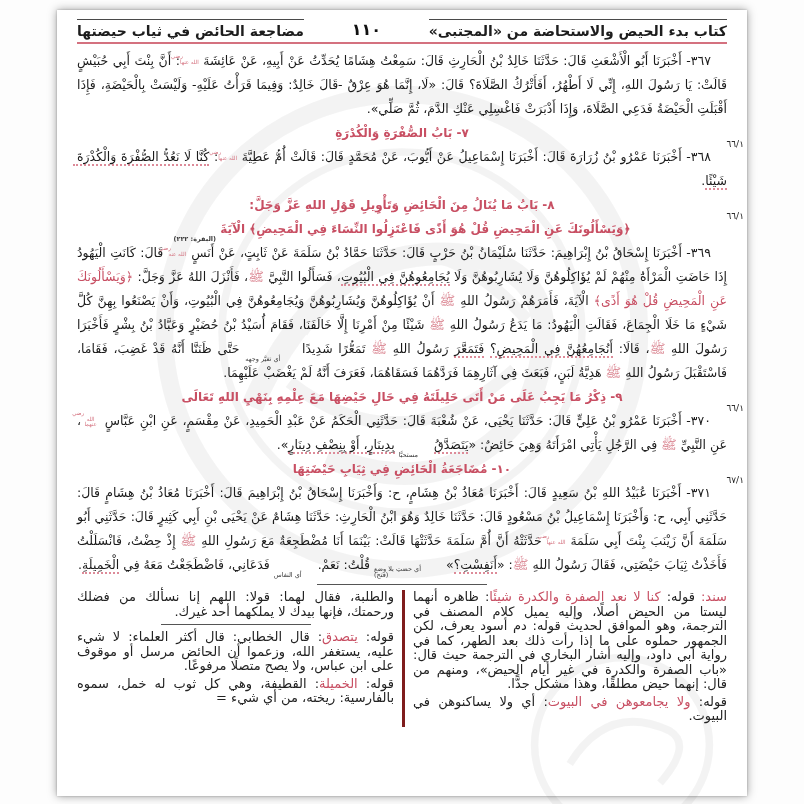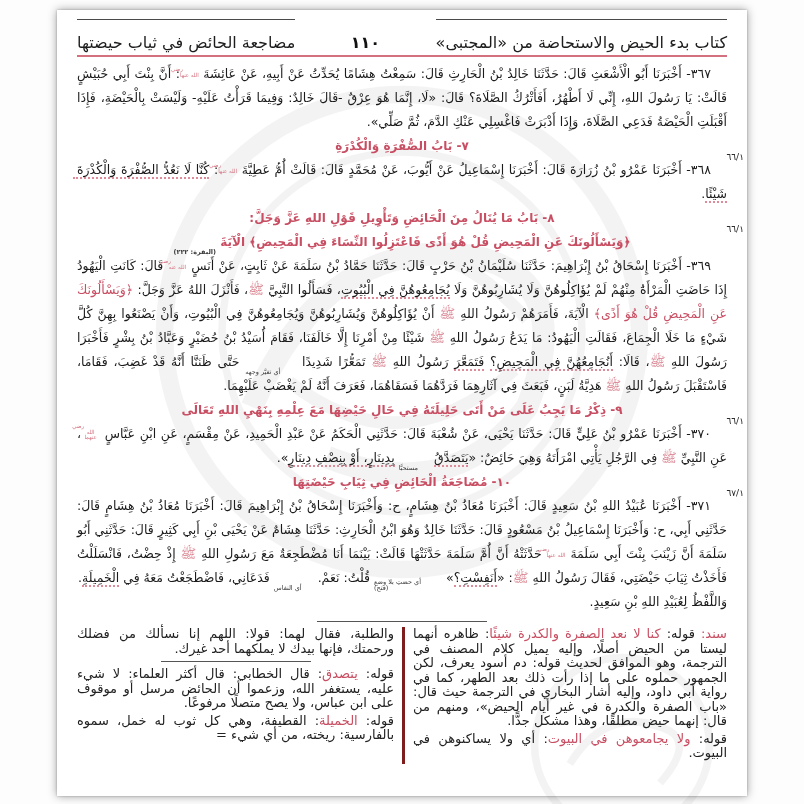--- a/index.html
+++ b/index.html
@@ -11,22 +11,22 @@
     position:absolute;left:57px;top:10px;width:690px;height:786px;
     background:#fff;box-shadow:0 0 9px rgba(0,0,0,.38), 0 0 2px rgba(0,0,0,.25);
     box-sizing:border-box;padding:9px 20px 6px;direction:rtl;
   }
   
   .hdr{
     display:flex;justify-content:space-between;align-items:flex-end;
     border-bottom:2px solid #d4717f;padding-bottom:3px;
   }
   .hdr .ttl{
-    font-size:16px;font-weight:normal;color:#1d1d1d;
-    border-top:1.3px solid #4a4a4a;padding-top:13px;white-space:nowrap;
+    font-size:14px;font-weight:bold;color:#1d1d1d;
+    border-top:1.3px solid #4a4a4a;padding-top:3px;white-space:nowrap;
   }
   .hdr .pnum{font-size:16px;font-weight:bold;color:#111;padding:0 6px;}
   
   .main{position:relative;margin-top:5px;z-index:1;}
   .para{margin:0;font-size:12.5px;line-height:24px;text-align:justify;color:#1b1b1b;}
   .para.hadith{text-indent:16px;}
   .para.plain{text-indent:0;}
   .heading-row{position:relative;text-align:center;font-weight:bold;font-size:12px;line-height:24px;color:#c84f63;}
   .mref{position:absolute;right:-17px;top:11px;font-size:9px;font-weight:normal;color:#222;}
   .sg{white-space:pre-wrap;}
@@ -95,21 +95,20 @@
       <div class="heading-row">
         <span class="mref">٦٦/١</span>
         <div class="hline"><span class="sg red">٩- ذِكْرُ مَا يَجِبُ عَلَى مَنْ أَتَى حَلِيلَتَهُ فِي حَالِ حَيْضِهَا مَعَ عِلْمِهِ بِنَهْيِ اللهِ تَعَالَى</span></div>
       </div>
       <p class="para hadith"><span class="sg ">٣٧٠- أَخْبَرَنَا عَمْرُو بْنُ عَلِيٍّ قَالَ: حَدَّثَنَا يَحْيَى، عَنْ شُعْبَةَ قَالَ: حَدَّثَنِي الْحَكَمُ عَنْ عَبْدِ الْحَمِيدِ، عَنْ مِقْسَمٍ، عَنِ ابْنِ عَبَّاسٍ </span><span class="sg hons">رضي الله عنهما</span><span class="sg ">، عَنِ النَّبِيِّ </span><span class="sg hon">ﷺ</span><span class="sg "> فِي الرَّجُلِ يَأْتِي امْرَأَتَهُ وَهِيَ حَائِضٌ: «</span><span class="sg dot">يَتَصَدَّقُ</span><span class="sg note">مستحبًّا</span><span class="sg "> </span><span class="sg dot">بِدِينَارٍ، أَوْ بِنِصْفِ دِينَارٍ</span><span class="sg ">».</span></p>
       <div class="heading-row">
         <span class="mref">٦٧/١</span>
         <div class="hline"><span class="sg red">١٠- مُضَاجَعَةُ الْحَائِضِ فِي ثِيَابِ حَيْضَتِهَا</span></div>
       </div>
       <p class="para hadith"><span class="sg ">٣٧١- أَخْبَرَنَا عُبَيْدُ اللهِ بْنُ سَعِيدٍ قَالَ: أَخْبَرَنَا مُعَاذُ بْنُ هِشَامٍ، ح: وَأَخْبَرَنَا إِسْحَاقُ بْنُ إِبْرَاهِيمَ قَالَ: أَخْبَرَنَا مُعَاذُ بْنُ هِشَامٍ قَالَ: حَدَّثَنِي أَبِي، ح: وَأَخْبَرَنَا إِسْمَاعِيلُ بْنُ مَسْعُودٍ قَالَ: حَدَّثَنَا خَالِدٌ وَهُوَ ابْنُ الْحَارِثِ: حَدَّثَنَا هِشَامٌ عَنْ يَحْيَى بْنِ أَبِي كَثِيرٍ قَالَ: حَدَّثَنِي أَبُو سَلَمَةَ أَنَّ زَيْنَبَ بِنْتَ أَبِي سَلَمَةَ </span><span class="sg hons">رضي الله عنها</span><span class="sg "> حَدَّثَتْهُ أَنَّ أُمَّ سَلَمَةَ حَدَّثَتْهَا قَالَتْ: بَيْنَمَا أَنَا مُضْطَجِعَةٌ مَعَ رَسُولِ اللهِ </span><span class="sg hon">ﷺ</span><span class="sg "> إِذْ حِضْتُ، فَانْسَلَلْتُ فَأَخَذْتُ ثِيَابَ حَيْضَتِي، فَقَالَ رَسُولُ اللهِ </span><span class="sg hon">ﷺ</span><span class="sg ">: «</span><span class="sg dot">أَنَفِسْتِ؟</span><span class="sg ">»</span><span class="sg note">أي حضتِ بلا وضع (فتح)</span><span class="sg "> قُلْتُ: نَعَمْ.</span><span class="sg note">أي النفاس</span><span class="sg "> فَدَعَانِي، فَاضْطَجَعْتُ مَعَهُ فِي </span><span class="sg dot">الْخَمِيلَةِ</span><span class="sg ">.</span></p>
-      <p class="para plain"><span class="sg ">وَاللَّفْظُ لِعُبَيْدِ اللهِ بْنِ سَعِيدٍ.</span></p>
     </div>
 
   <div class="fnsep"></div>
 
   <div class="fns">
     <div class="fncol rightcol">
         <p class="fn"><span class="sg red">سند: </span><span class="sg ">قوله: </span><span class="sg red">كنا لا نعد الصفرة والكدرة شيئًا</span><span class="sg ">: ظاهره أنهما ليستا من الحيض أصلًا، وإليه يميل كلام المصنف في الترجمة، وهو الموافق لحديث قوله: دم أسود يعرف، لكن الجمهور حملوه على ما إذا رأت ذلك بعد الطهر، كما في رواية أبي داود، وإليه أشار البخاري في الترجمة حيث قال: «باب الصفرة والكدرة في غير أيام الحيض»، ومنهم من قال: إنهما حيض مطلقًا، وهذا مشكل جدًّا.</span></p>
         <p class="fn"><span class="sg ">قوله: </span><span class="sg red">ولا يجامعوهن في البيوت</span><span class="sg ">: أي ولا يساكنوهن في البيوت.</span></p>
       </div>
     <div class="fncol leftcol">

